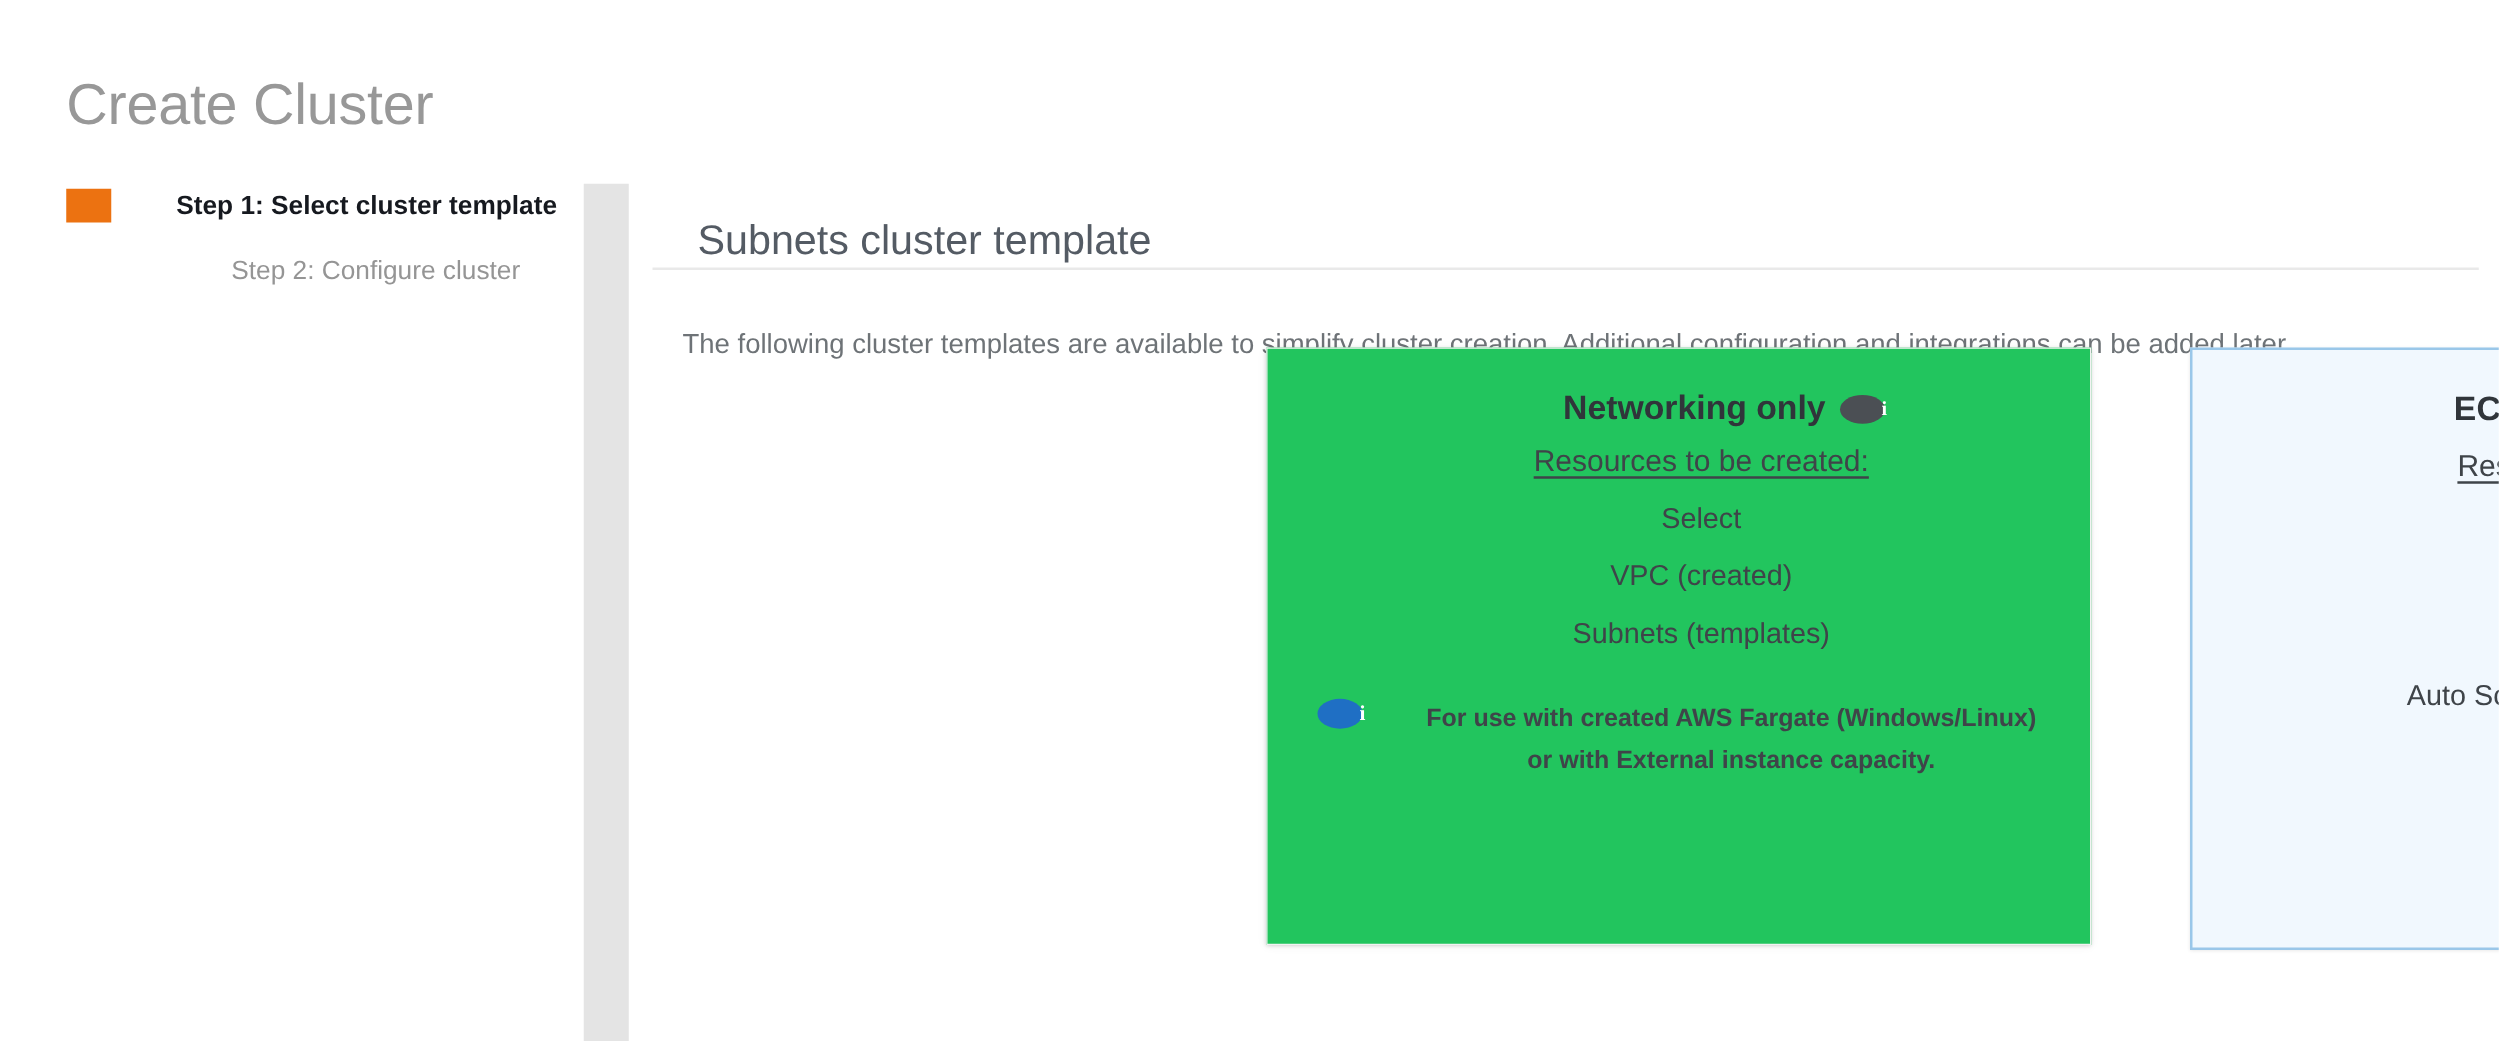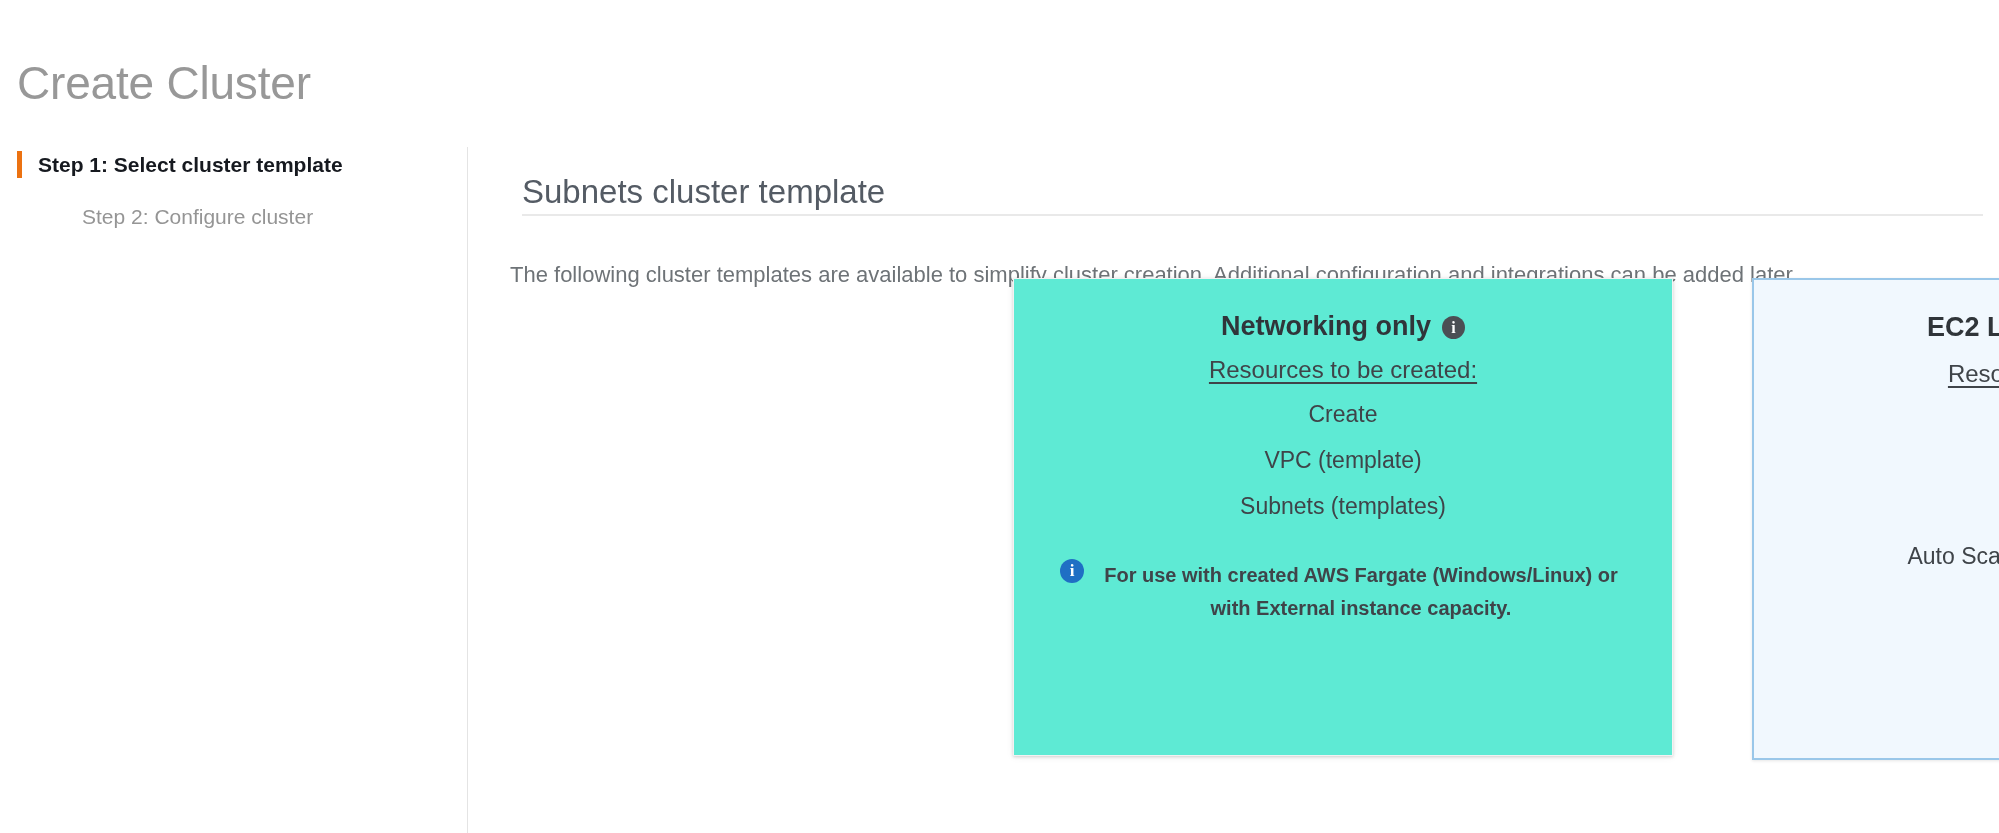--- a/index.html
+++ b/index.html
@@ -1,16 +1,16 @@
 <!DOCTYPE html>
 <html><head>
 <meta charset="utf-8">
 <title>Create Cluster</title>
 <style>
-  * { box-sizing: border-box; }
+  * { box-sizing: border-box; padding-left: 36px; }
   html, body {
     margin: 0;
     padding: 0;
     width: 1999px;
     height: 833px;
     overflow: hidden;
     background: #ffffff;
   }
   body {
     font-family: "Liberation Sans", sans-serif;
@@ -152,21 +152,21 @@
     position: absolute;
     top: 134px;
     padding: 26px 20px 20px 20px;
     text-align: center;
   }
 
   .card-plain {
     left: 545px;
     width: 660px;
     height: 478px;
-    background: #5eead4;
+    background: #22c55e;
     border: 1px solid #f2f2f2;
     box-shadow: 0 1px 3px rgba(0, 0, 0, 0.16), 0 1px 8px rgba(0, 0, 0, 0.06);
   }
 
   .card-selected {
     left: 1284px;
     width: 660px;
     height: 482px;
     background: #f1f8fe;
     border: 2px solid #9ac7e9;
@@ -297,22 +297,22 @@
 
         <div class="card card-plain">
 
           <div class="card-title">
             <span class="card-title-text">Networking only</span>
             <span class="info-icon-dark">i</span>
           </div>
 
           <div class="resources-heading">Resources to be created:</div>
 
-          <div class="resource-item">Create</div>
-          <div class="resource-item">VPC (template)</div>
+          <div class="resource-item">Select</div>
+          <div class="resource-item">VPC (created)</div>
           <div class="resource-item">Subnets (templates)</div>
 
           <div class="card-note">
             <span class="info-icon-blue">i</span>
             <span class="card-note-text">For use with created AWS Fargate (Windows/Linux) or with External instance capacity.</span>
           </div>
         </div>
 
         <div class="card card-selected">
 

